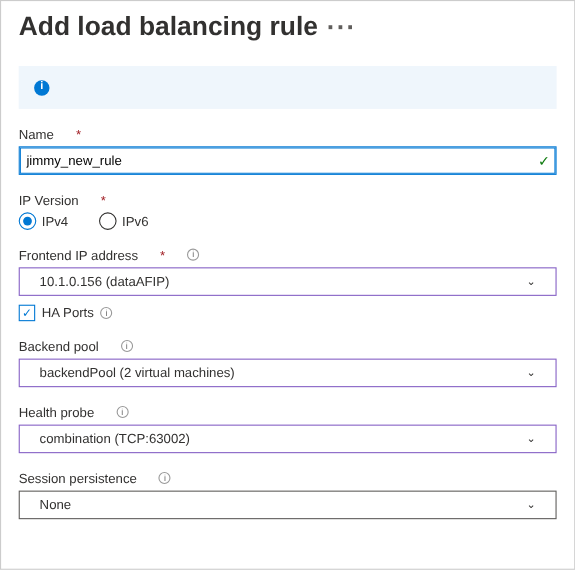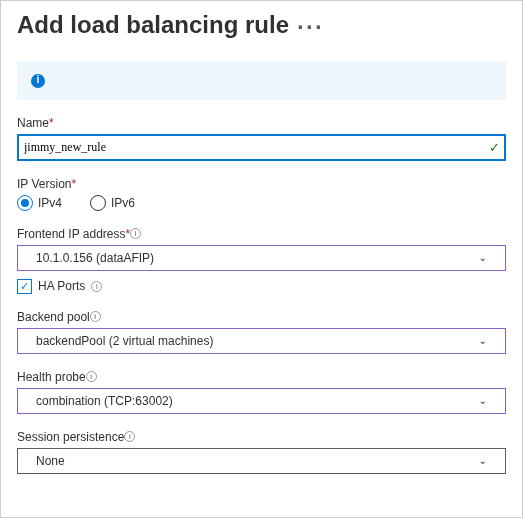--- a/index.html
+++ b/index.html
@@ -3,25 +3,25 @@
 <meta charset="utf-8">
 <style>
 * { box-sizing: border-box; margin: 0; padding: 0; }
 body { font-family: "Segoe UI", Arial, sans-serif; font-size: 12px; color: #323130; background: #fff; width: 523px; height: 518px; border: 1px solid #ccc; padding: 10px 16px; overflow: hidden; }
 .header h1 { font-size: 24px; font-weight: 600; }
 .header .more { display: inline-block; margin-left: 8px; color: #605e5c; cursor: pointer; font-weight: bold; letter-spacing: 1px; vertical-align: middle; }
 .subtitle { font-size: 11px; color: #605e5c; margin-top: 2px; }
 .info-box { background: #eff6fc; padding: 12px 14px; margin-top: 20px; display: flex; gap: 10px; font-size: 11px; color: #323130; line-height: 1.45; }
 .info-icon { width: 14px; height: 14px; border-radius: 50%; background: #0078d4; color: #fff; font-weight: bold; font-size: 10px; display: flex; align-items: center; justify-content: center; flex-shrink: 0; margin-top: 1px; }
 .field { margin-top: 16px; }
-.field-label { font-size: 12px; color: #323130; display: flex; align-items: center; gap: 0; margin-bottom: 4px; }
+.field-label { font-size: 12px; color: #323130; display: flex; align-items: center; gap: 20px; margin-bottom: 4px; }
 .req { color: #a4262c; }
 .help-icon { width: 11px; height: 11px; border: 1px solid #999; border-radius: 50%; display: inline-flex; align-items: center; justify-content: center; font-size: 8px; color: #666; }
 .input-wrap { position: relative; }
-input[type=text].txt { width: 100%; border: 1px solid #0078d4; padding: 5px 22px 5px 6px; font-size: 12px; outline: none; font-family: Liberation Serif, serif; }
+input[type=text].txt { width: 100%; border: 1px solid #0078d4; padding: 5px 22px 5px 6px; font-size: 12px; outline: none; font-family: Liberation Sans, sans-serif; }
 input[type=text].txt.focused { border-color: #0078d4; box-shadow: inset 0 0 0 1px #0078d4; }
 .check-icon { position: absolute; right: 6px; top: 50%; transform: translateY(-50%); color: #107c10; font-size: 13px; }
 .radio-group { display: flex; gap: 28px; margin-top: 2px; }
 .radio-opt { display: flex; align-items: center; gap: 5px; font-size: 12px; }
 .radio-outer { width: 16px; height: 16px; border: 1px solid #323130; border-radius: 50%; display: flex; align-items: center; justify-content: center; }
 .radio-opt.sel .radio-outer { border-color: #0078d4; }
 .radio-inner { width: 8px; height: 8px; border-radius: 50%; background: #0078d4; }
 .select { width: 100%; border: 1px solid #605e5c; padding: 5px 18px; font-size: 12px; display: flex; justify-content: space-between; align-items: center; background: #fff; }
 .select.purple { border-color: #8661c5; }
 .chev { font-size: 10px; color: #323130; }

